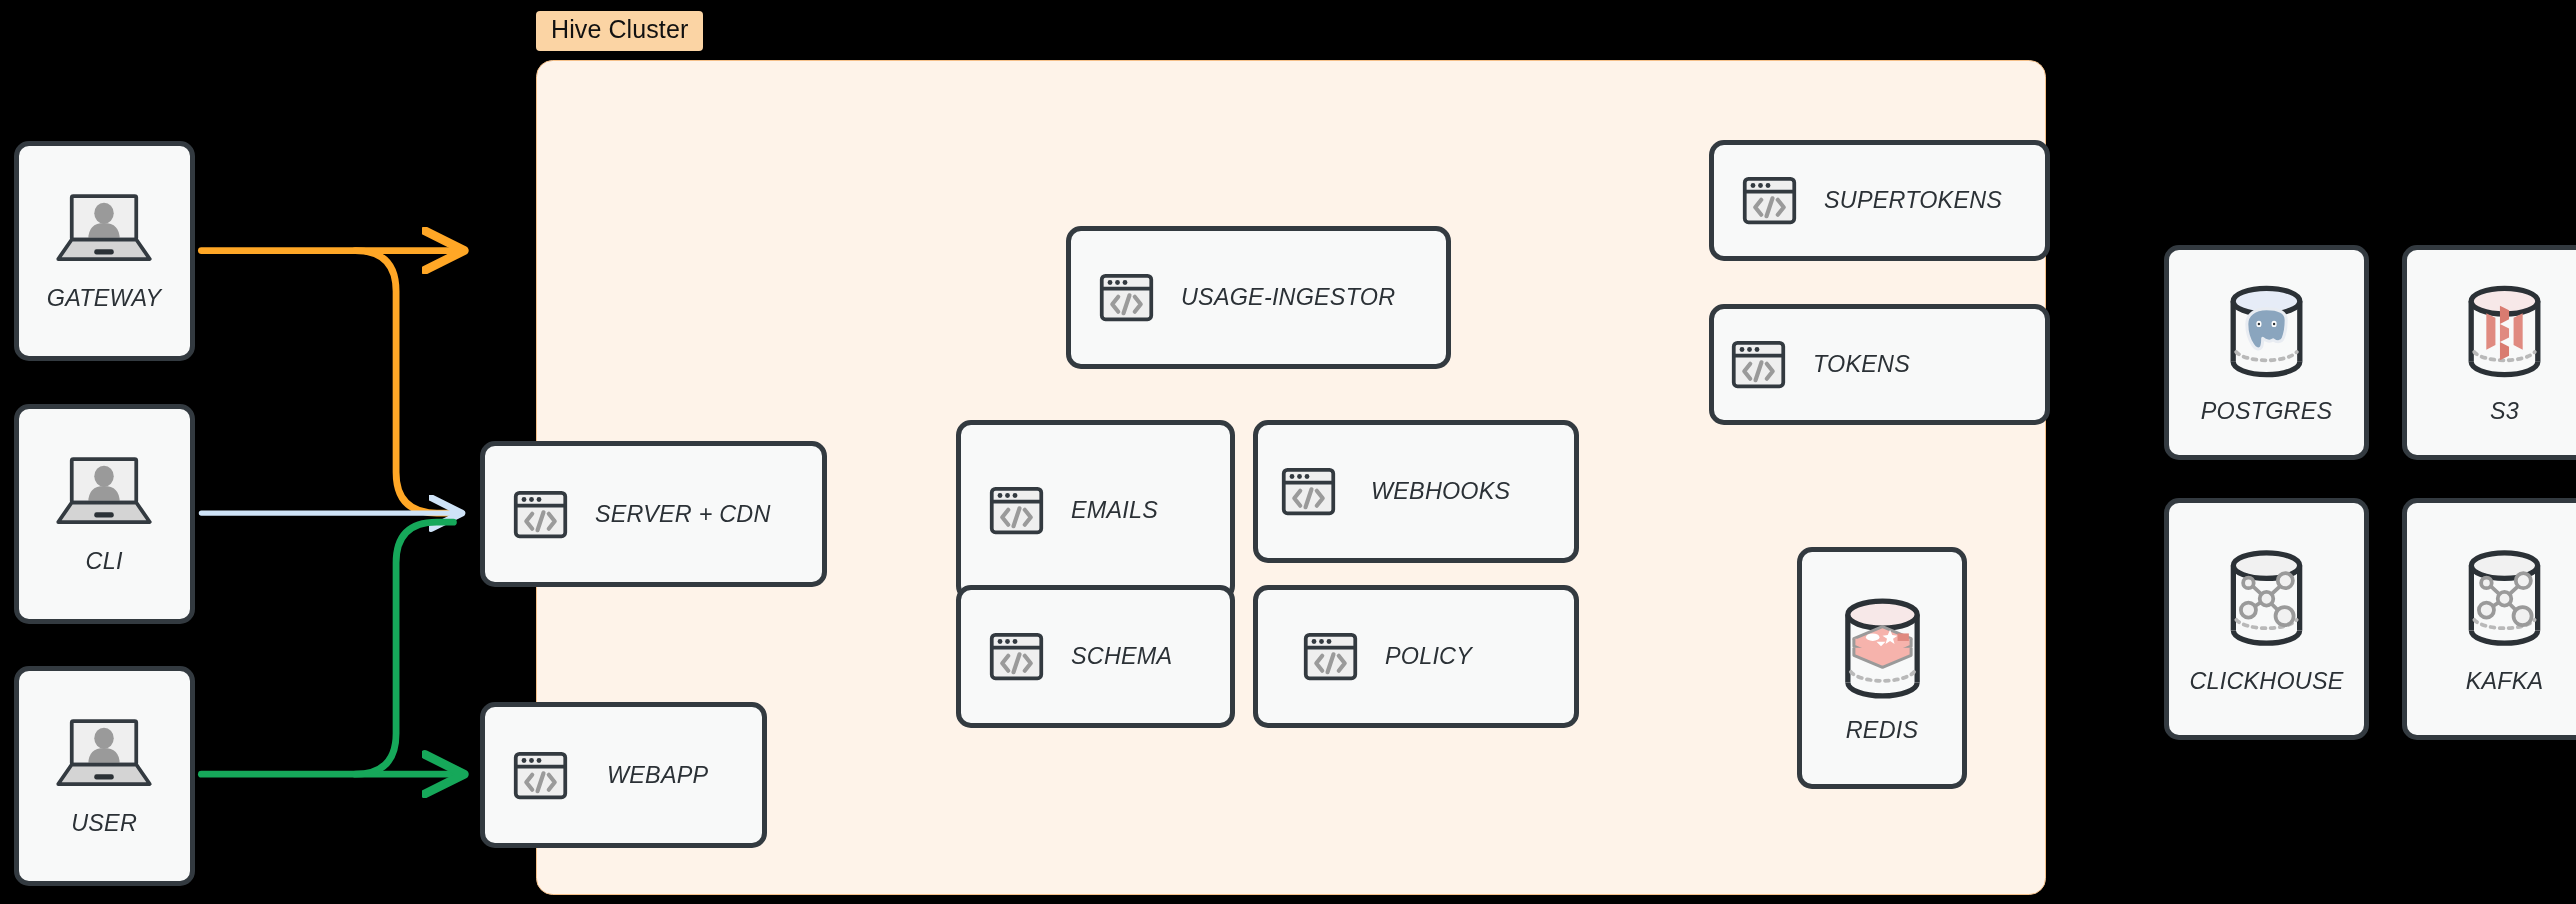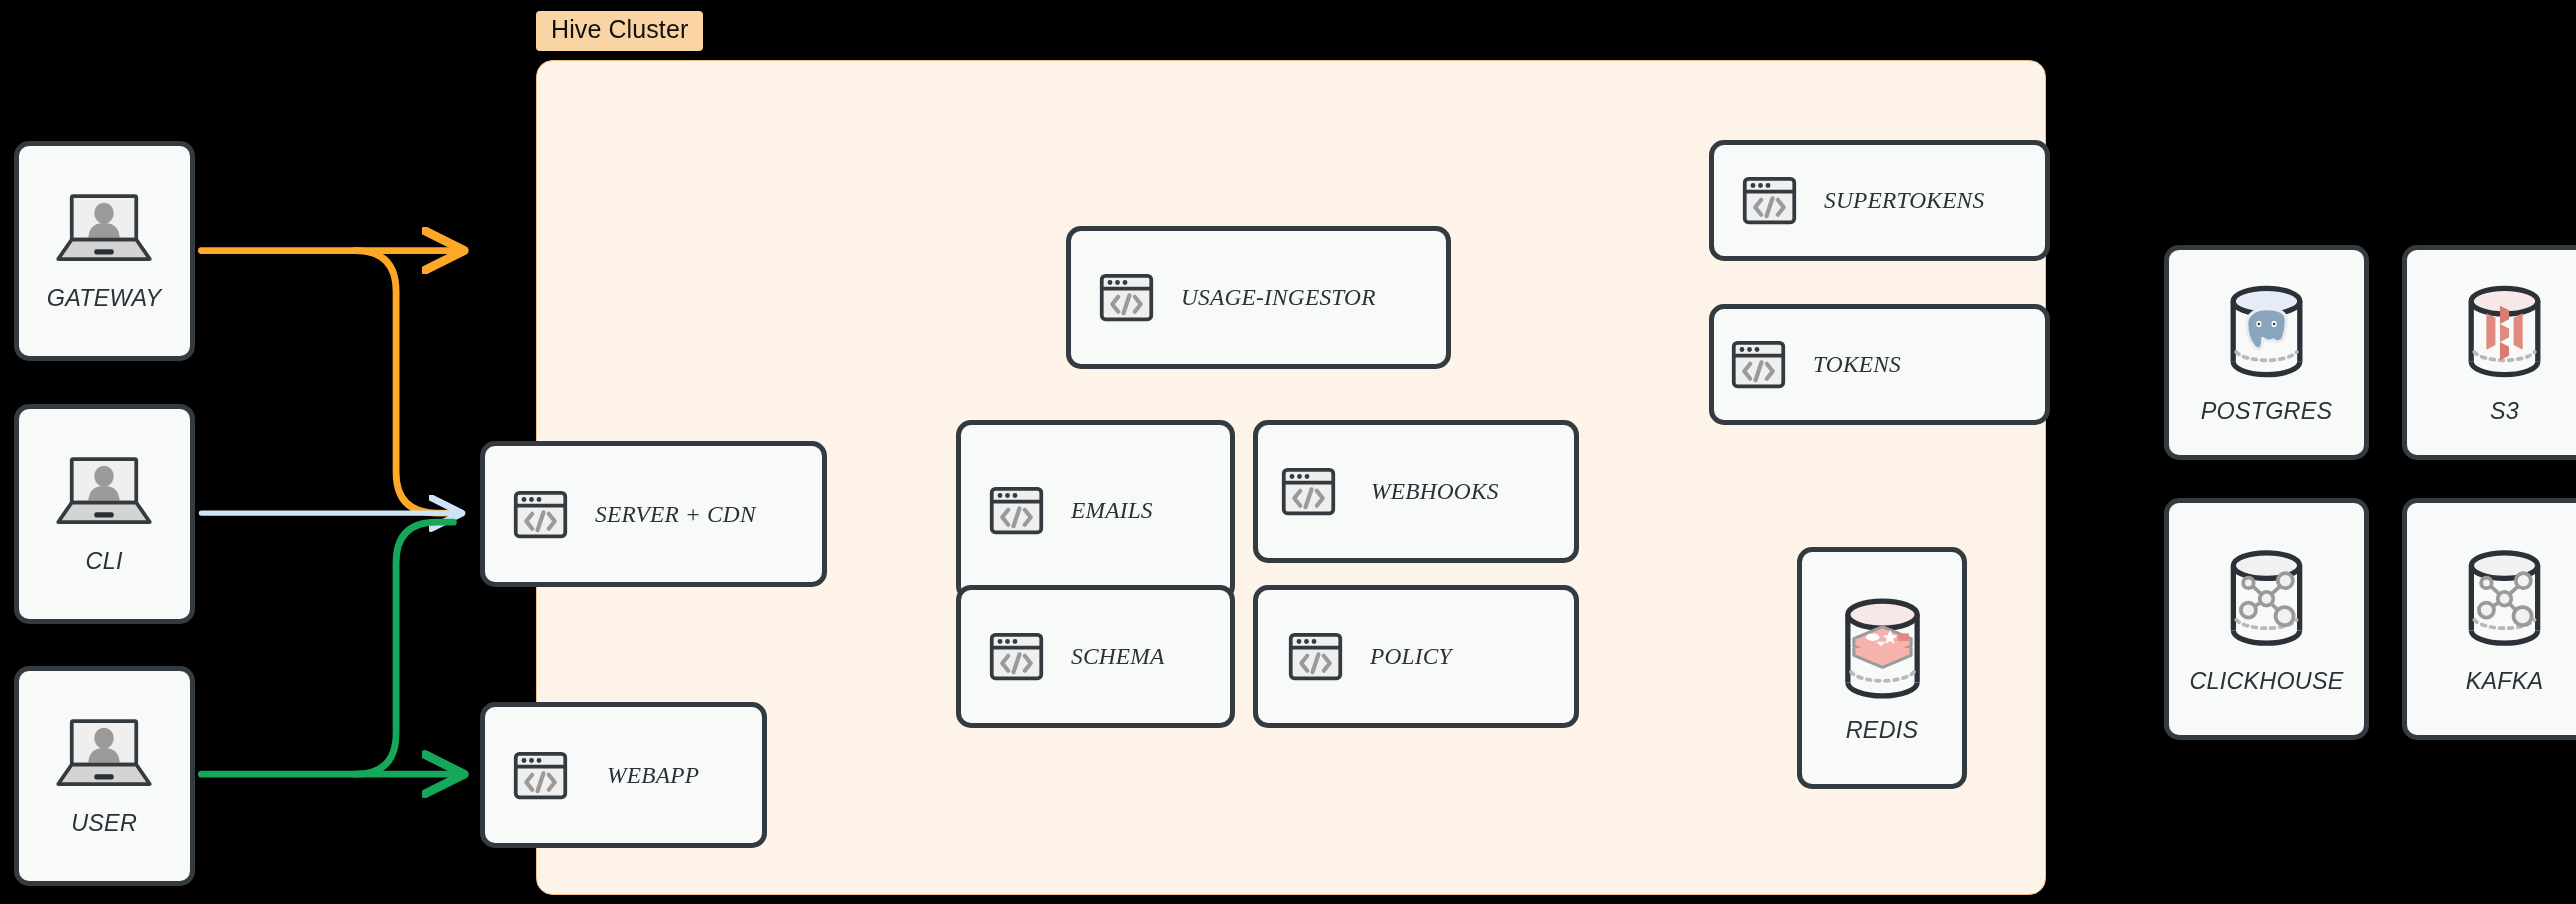--- a/index.html
+++ b/index.html
@@ -34,21 +34,21 @@
 
   
   .node{
     position:absolute;
     background:#F8F9F9;
     border:5.3px solid #333A40;
     border-radius:15px;
     display:flex;
     align-items:center;
   }
-  .node.svc{ flex-direction:row;font-family:Liberation Serif, serif; }
+  .node.svc{ flex-direction:row; }
   .node.db  { flex-direction:column; justify-content:center; }
 
   .node-label{
     font-style:italic;
     color:#2B3136;
     white-space:nowrap;
     letter-spacing:0.2px;
   }
   .svc .node-label{ font-size:23.4px; }
   .db  .node-label{ font-size:23.4px; margin-top:12px; }
@@ -221,21 +221,21 @@
         <path d="M5,26 H71" stroke="#333A40" stroke-width="5"></path>
         <circle cx="16" cy="18" r="3.2" fill="#333A40"></circle>
         <circle cx="26" cy="18" r="3.2" fill="#333A40"></circle>
         <circle cx="36" cy="18" r="3.2" fill="#333A40"></circle>
         <path d="M27,37 L19,47 L27,57 M49,37 L57,47 L49,57 M42,35 L34,59" fill="none" stroke="#9A9A9A" stroke-width="5.5" stroke-linecap="round" stroke-linejoin="round"></path>
       </svg>
     </span>
     <span class="node-label">SCHEMA</span>
   </div>
 
-  <div class="node svc" style="left:1253px; top:585px; width:326px; height:143px; padding-left:29px; gap:26px;">
+  <div class="node svc" style="left:1253px; top:585px; width:326px; height:143px; padding-left:44px; gap:26px;">
     <span class="icon-wrap">
       <svg width="57" height="57" viewBox="0 0 76 76">
         <rect x="5" y="9" width="66" height="58" rx="5" fill="#EFEFEF" stroke="#333A40" stroke-width="5"></rect>
         <path d="M5,26 H71" stroke="#333A40" stroke-width="5"></path>
         <circle cx="16" cy="18" r="3.2" fill="#333A40"></circle>
         <circle cx="26" cy="18" r="3.2" fill="#333A40"></circle>
         <circle cx="36" cy="18" r="3.2" fill="#333A40"></circle>
         <path d="M27,37 L19,47 L27,57 M49,37 L57,47 L49,57 M42,35 L34,59" fill="none" stroke="#9A9A9A" stroke-width="5.5" stroke-linecap="round" stroke-linejoin="round"></path>
       </svg>
     </span>

